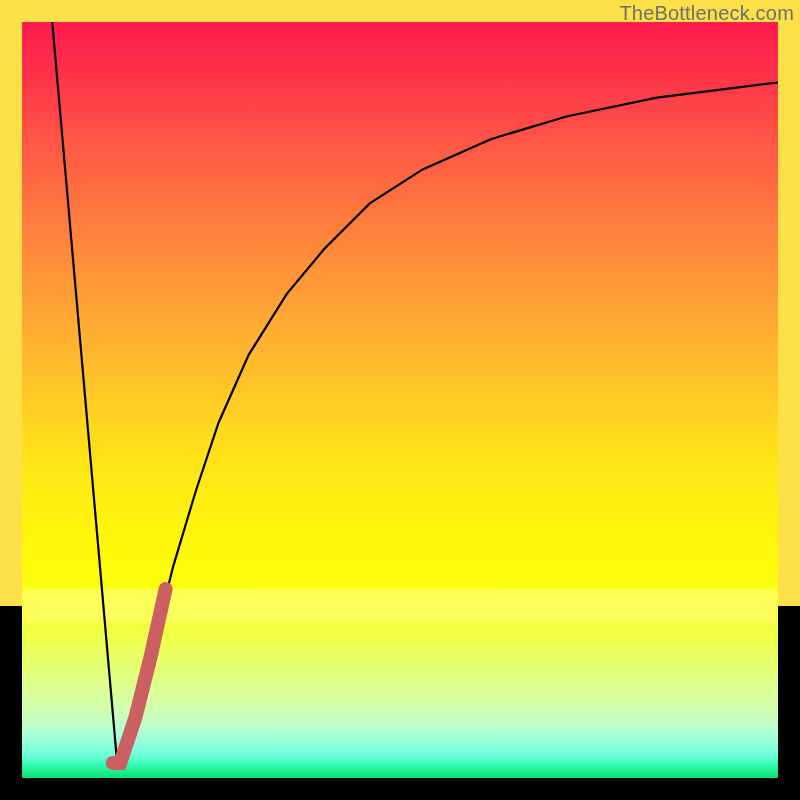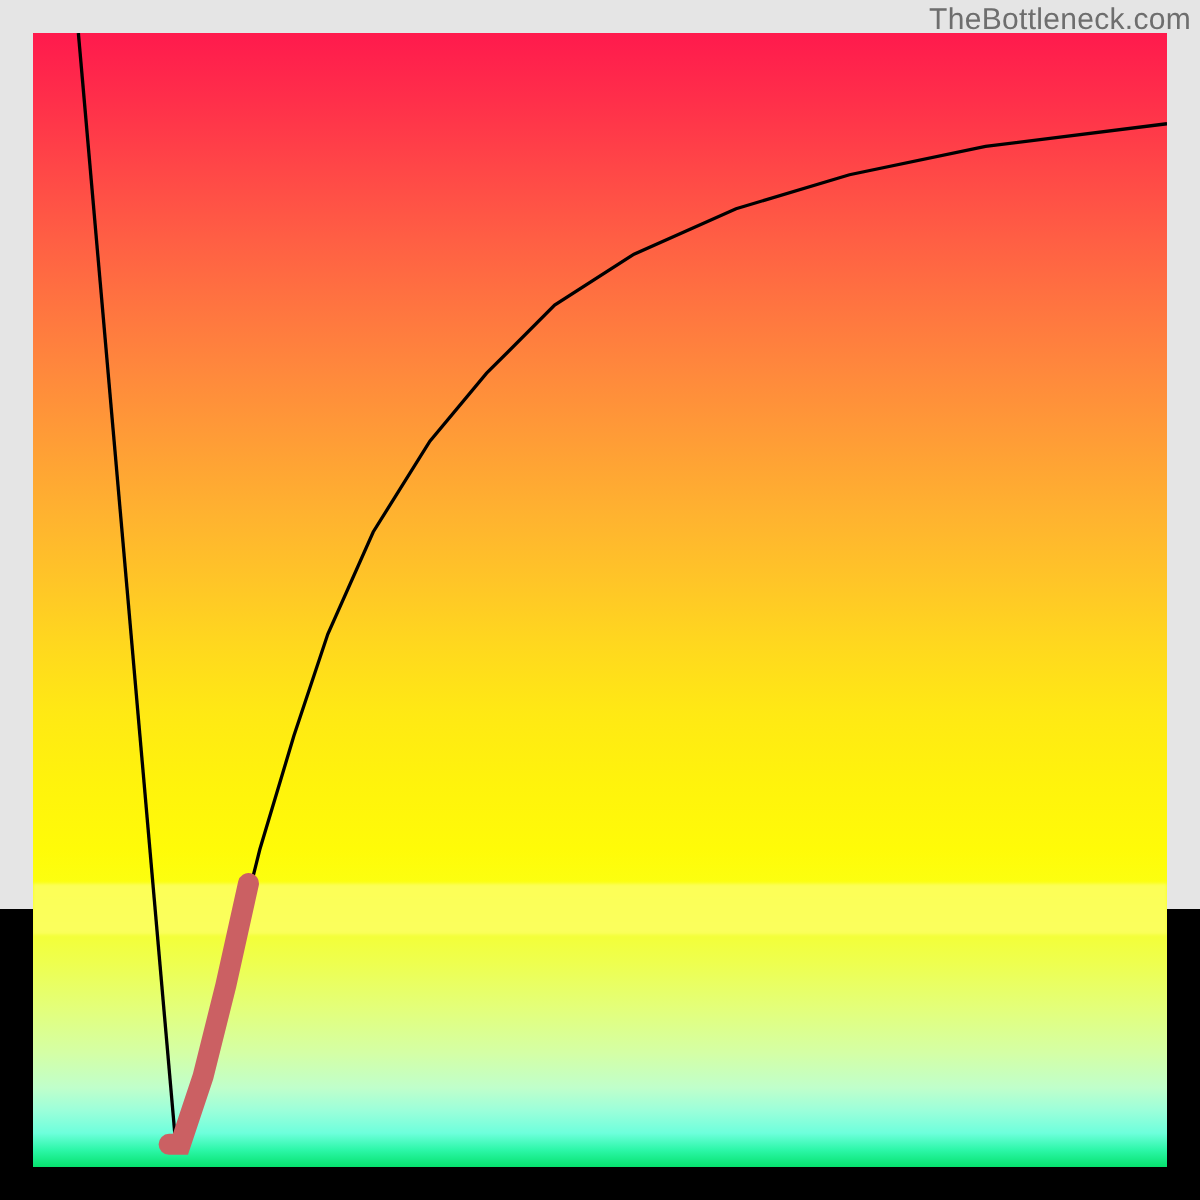--- a/index.html
+++ b/index.html
@@ -8,21 +8,21 @@
     width: 800px;
     height: 800px;
     overflow: hidden;
     background: #000;
     font-family: Arial, Helvetica, sans-serif;
   }
   .frame {
     position: relative;
     width: 800px;
     height: 606px;
-    background: #e5e5e5;
+    background: #fde047;
   }
   .plot {
     position: absolute;
     left: 22px;
     top: 22px;
     width: 756px;
     height: 756px;
     overflow: hidden;
   }
   .gradient {

